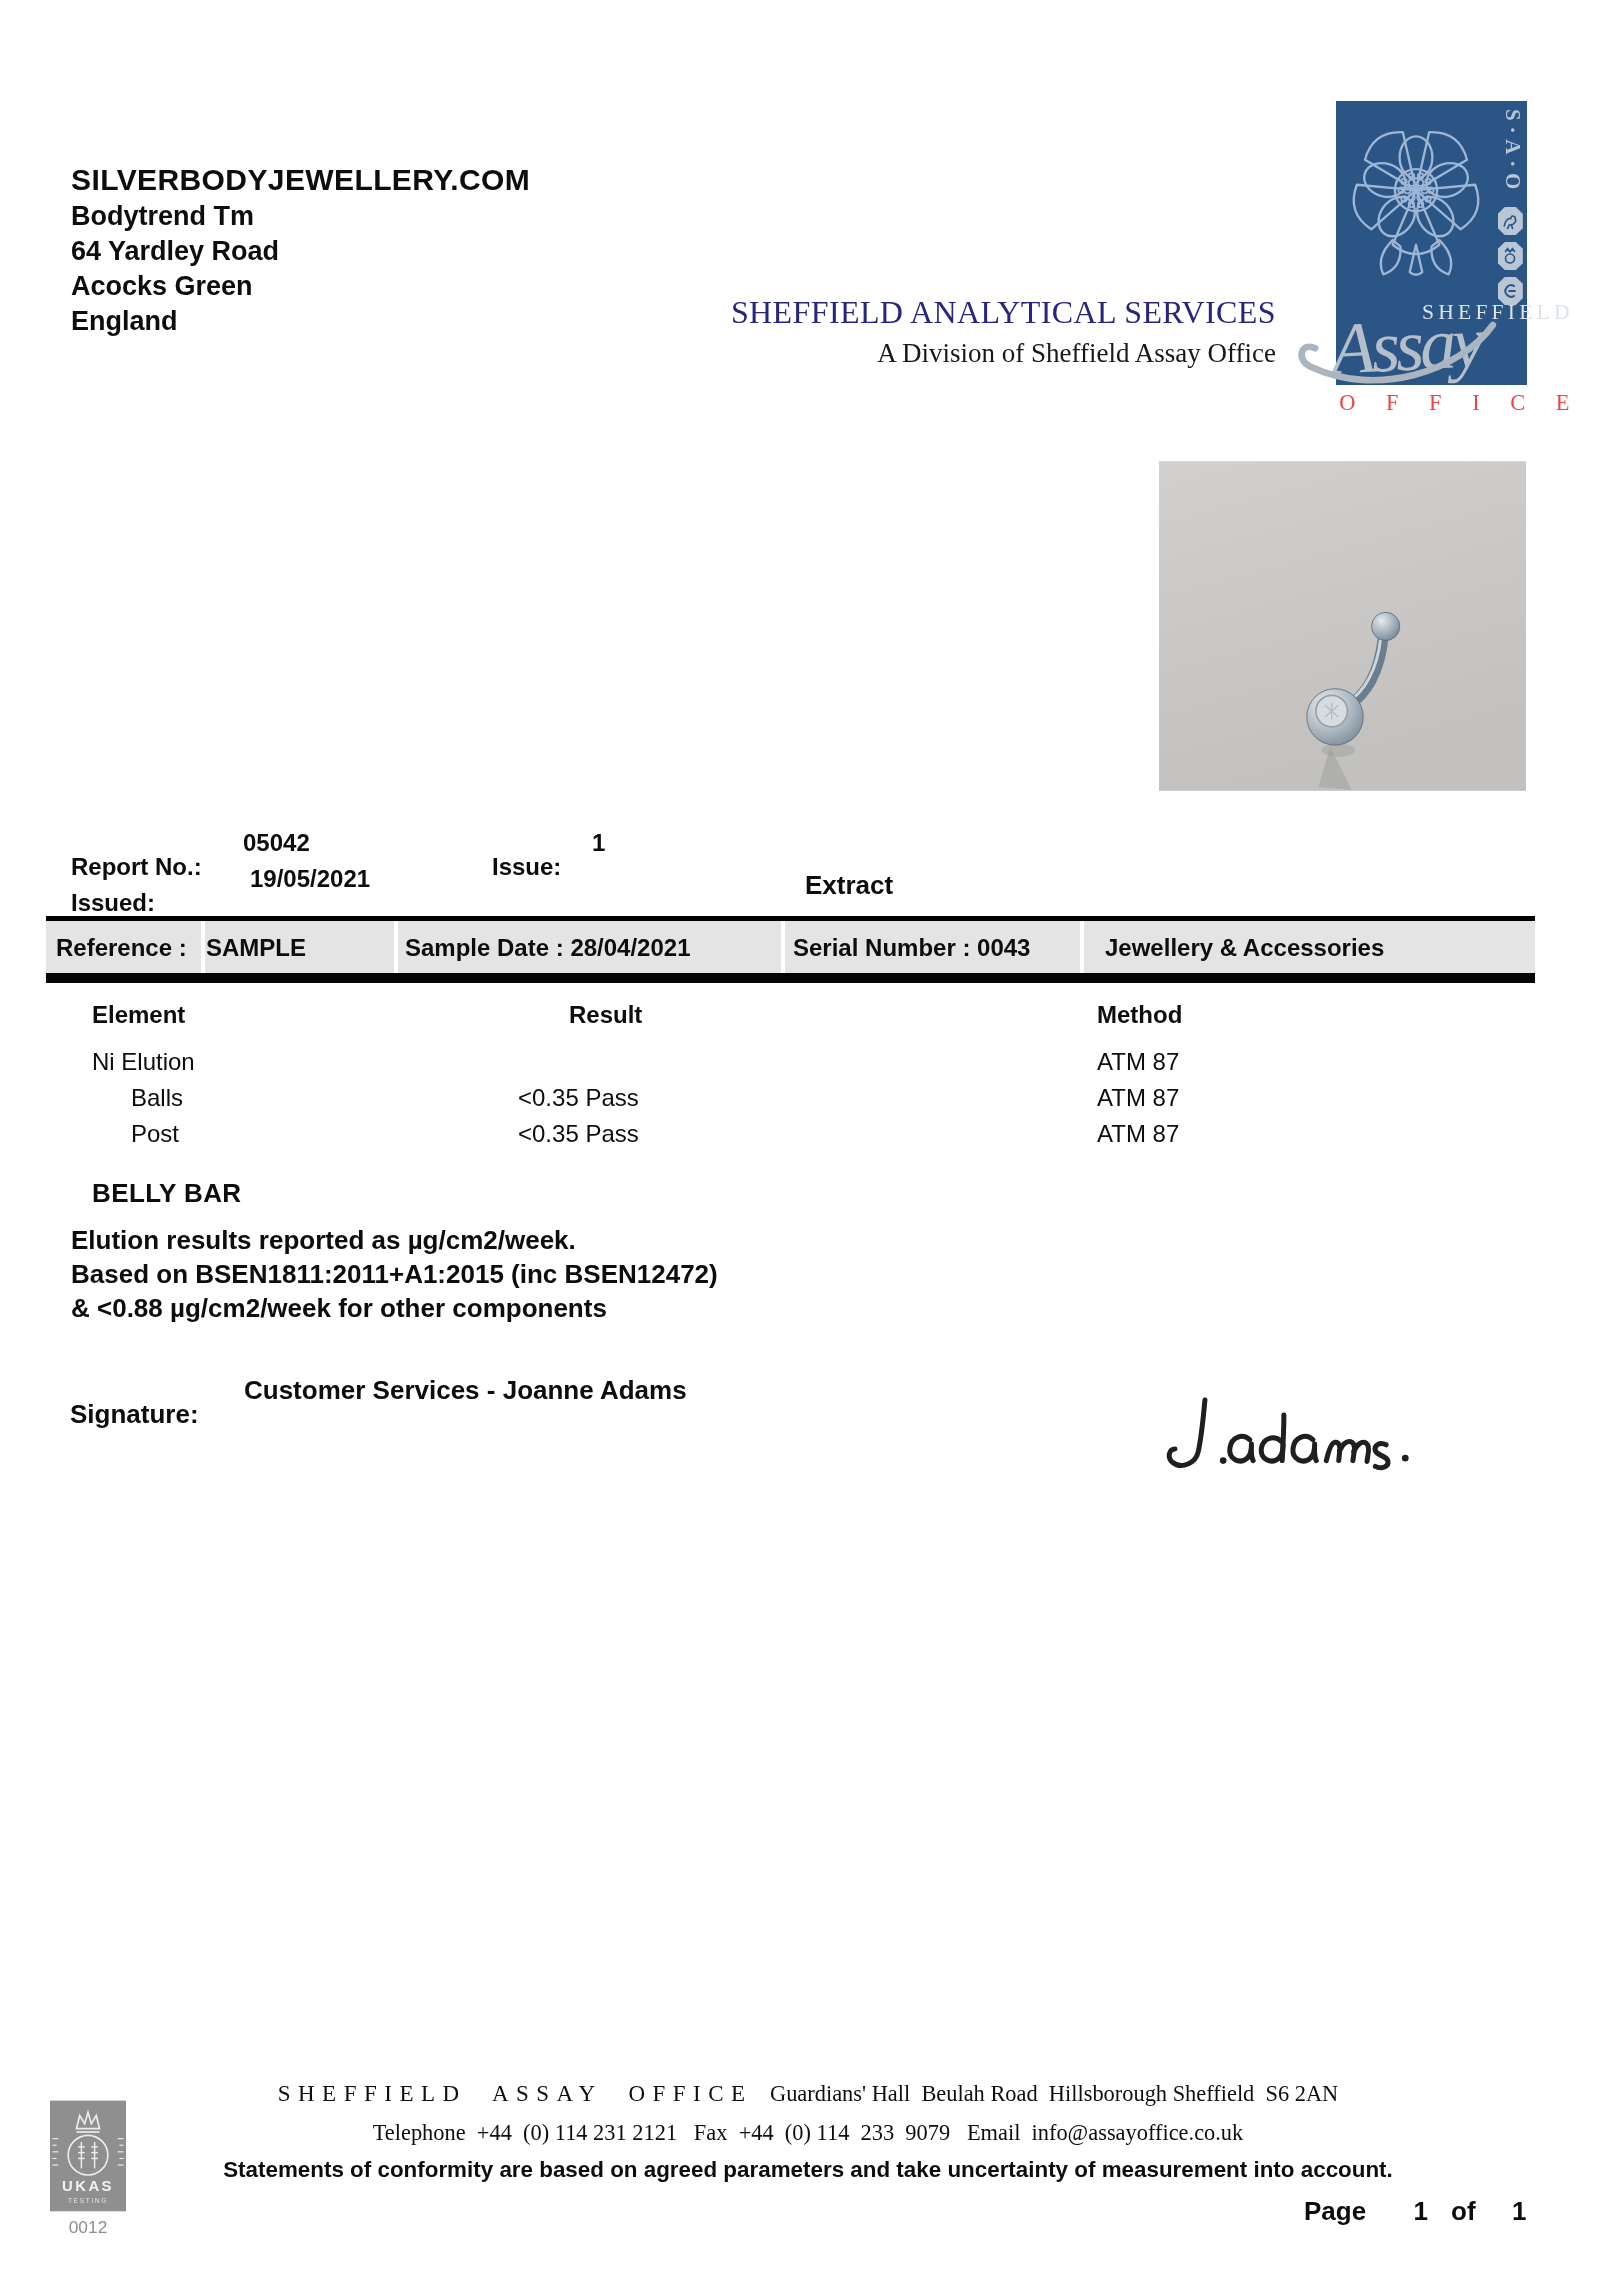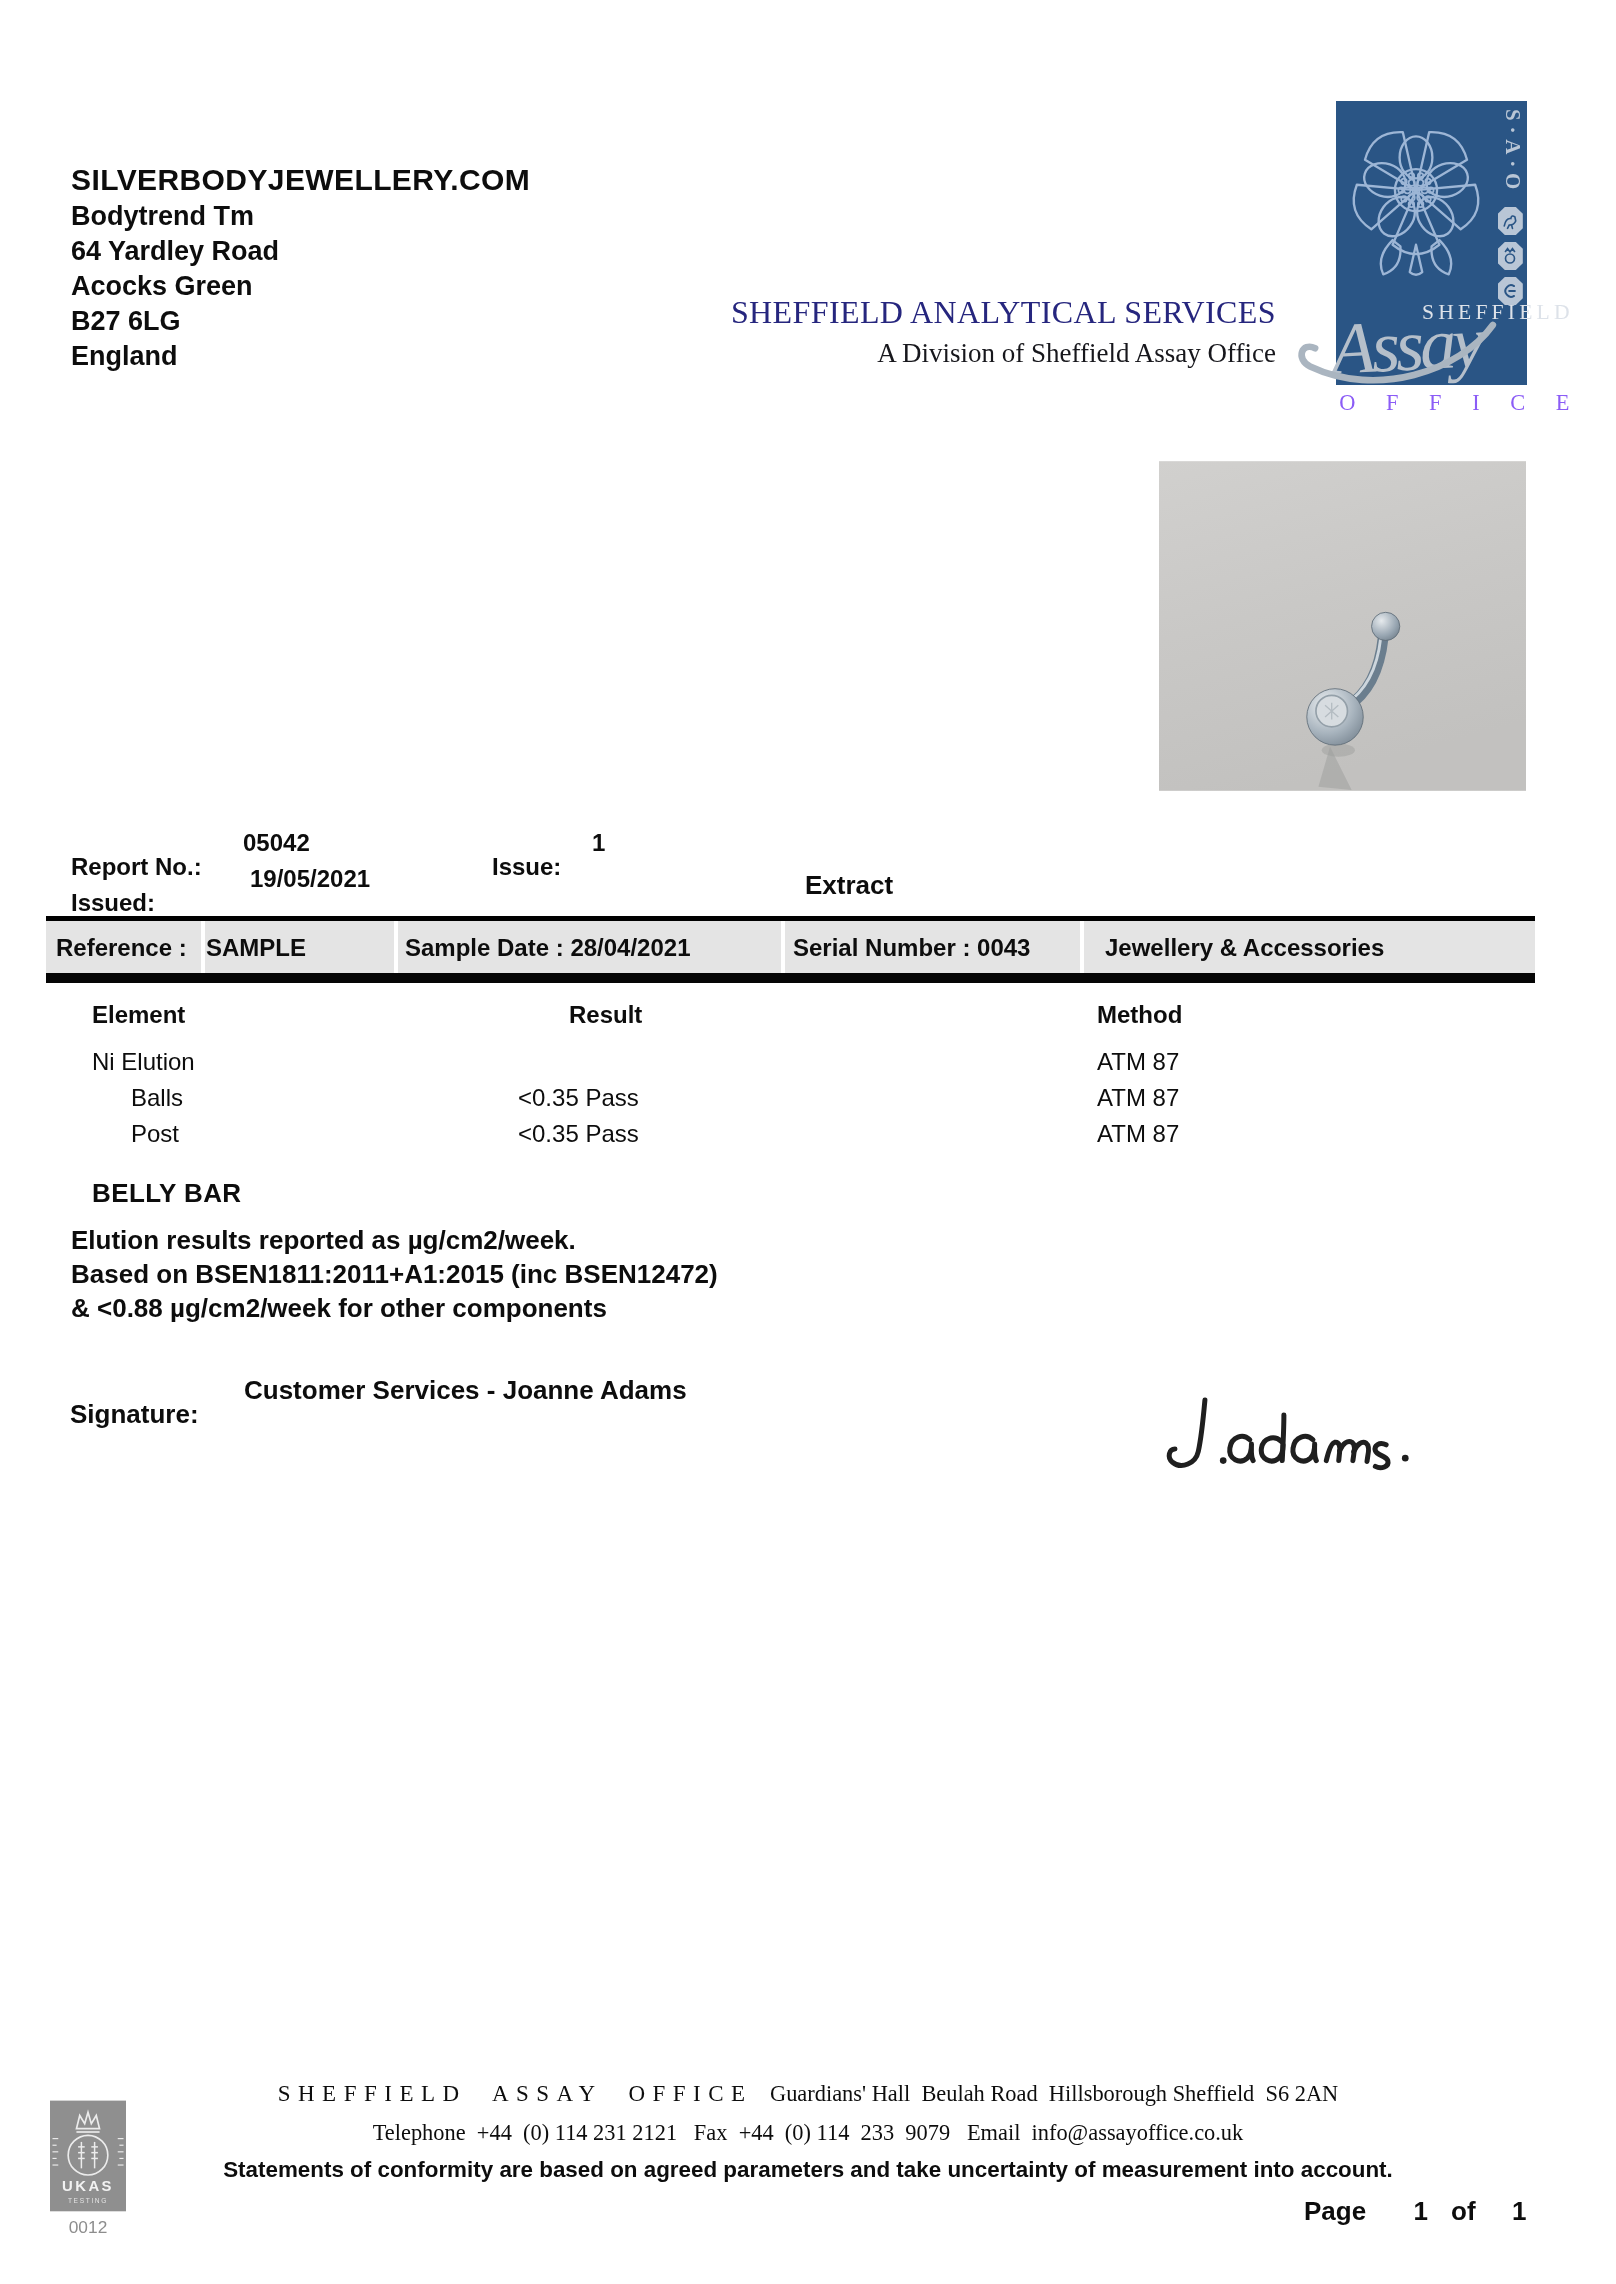--- a/index.html
+++ b/index.html
@@ -19,21 +19,21 @@
   
   .logo{left:1336px;top:101px;width:191px;height:328px;}
   .logo-blue{position:absolute;left:0;top:0;width:191px;height:284px;background:#2a5585;}
   .rose{position:absolute;left:1.7px;top:6.6px;width:156px;height:176px;}
   .sao-vert{position:absolute;top:8.3px;right:1.7px;writing-mode:vertical-rl;font-family:"Liberation Serif",serif;font-weight:bold;font-size:21px;letter-spacing:5.8px;color:#b9c6d6;}
   .badge{position:absolute;right:4.2px;width:25px;height:28px;background:#b9c6d6;display:flex;align-items:center;justify-content:center;clip-path:polygon(28% 0,72% 0,100% 24%,100% 76%,72% 100%,28% 100%,0 76%,0 24%);}
   .badge svg{width:18px;height:20px;}
   .badge-1{top:106px;} .badge-2{top:141px;} .badge-3{top:176px;}
   .sheffield-word{position:absolute;left:47px;top:199px;font-family:"Liberation Serif",serif;font-size:21.6px;letter-spacing:4.2px;color:#dde2e9;white-space:nowrap;margin-left:39px;}
   .assay-script{position:absolute;left:-5px;top:203px;font-family:"Liberation Serif",serif;font-style:italic;font-size:73px;letter-spacing:-4.2px;color:#b5bfca;transform:rotate(-3deg);white-space:nowrap;}
-  .office-word{position:absolute;left:3.3px;top:289px;font-family:"Liberation Serif",serif;font-size:22.4px;letter-spacing:12.5px;color:#8b5cf6;white-space:nowrap;}
+  .office-word{position:absolute;left:3.3px;top:289px;font-family:"Liberation Serif",serif;font-size:22.4px;letter-spacing:12.5px;color:#ef4444;white-space:nowrap;}
   .swash{position:absolute;left:-51px;top:214px;width:218px;height:98px;}
 
   
   .photo{left:1159px;top:461px;width:367px;height:330px;}
 
   
   .lbl{font-size:24px;font-weight:bold;white-space:pre;margin-top:24px;}
   .val{font-size:24px;font-weight:bold;white-space:pre;}
 
   
@@ -70,21 +70,20 @@
   .ukas{left:50px;top:2100px;width:76px;height:140px;}
 </style>
 </head>
 <body>
 
 <div class="abs customer">
   <div class="customer-name">SILVERBODYJEWELLERY.COM</div>
   <div class="customer-line">Bodytrend Tm</div>
   <div class="customer-line">64 Yardley Road</div>
   <div class="customer-line">Acocks Green</div>
-  <div class="customer-line">B27 6LG</div>
   <div class="customer-line">England</div>
 </div>
 
 <div class="abs division">
   <div class="division-t1">SHEFFIELD ANALYTICAL SERVICES</div>
   <div class="division-t2">A Division of Sheffield Assay Office</div>
 </div>
 
 <div class="abs logo">
   <div class="logo-blue">

